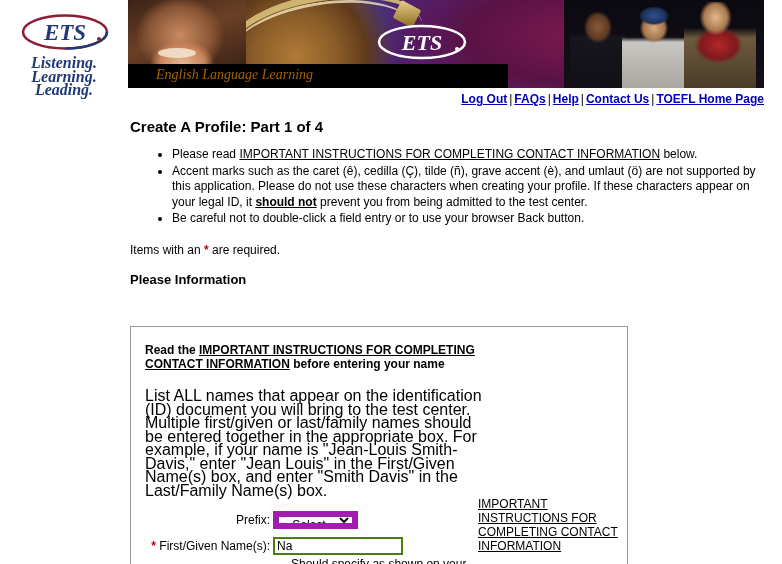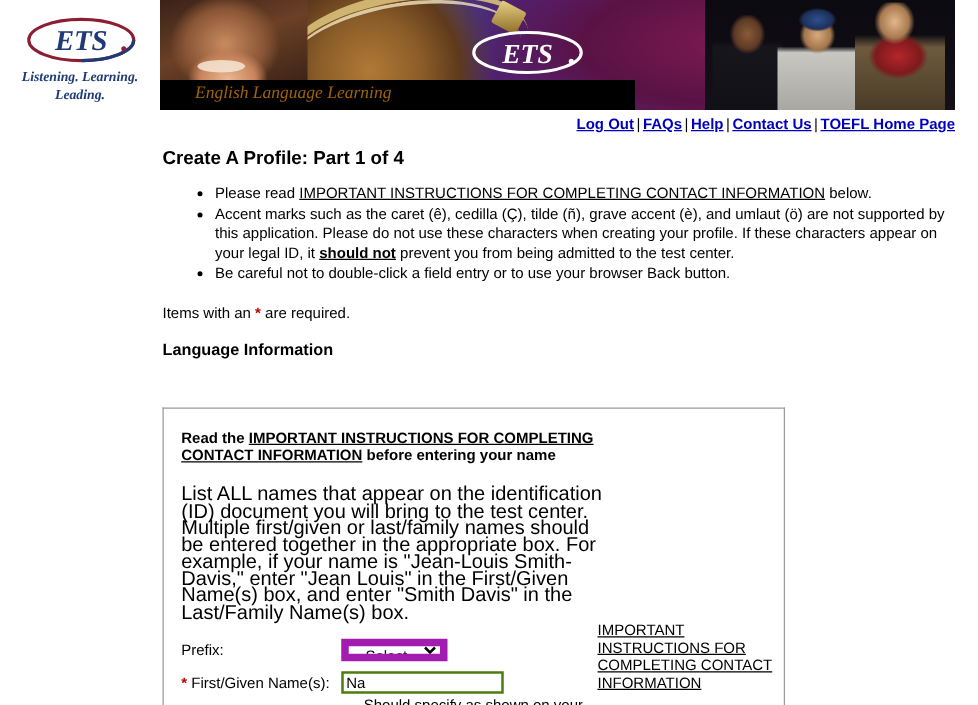--- a/index.html
+++ b/index.html
@@ -31,21 +31,21 @@
     width: 90px; height: 42px;
   }
   #ets-tagline {
     position: absolute;
     left: 4px; top: 56px;
     width: 120px;
     text-align: center;
     font-family: "Liberation Serif", serif;
     font-style: italic;
     font-weight: bold;
-    font-size: 11px;
+    font-size: 16px;
     line-height: 13.5px;
     color: #1f3a77;
   }
 
   
   #banner {
     position: absolute;
     left: 128px; top: 0;
     width: 636px; height: 88px;
     overflow: hidden;
@@ -244,21 +244,21 @@
     max-width: 340px;
   }
 
   .form-row {
     display: flex;
     align-items: center;
     margin-bottom: 8px;
   }
   .form-label {
     width: 128px;
-    text-align: left;
+    text-align: right;
     font-size: 12px;
     color: #000;
     padding-right: 3px;
     white-space: nowrap;
   }
   select.field {
     font-family: "Liberation Sans", sans-serif;
     font-size: 12px;
     height: 18px;
     padding: 0 2px;
@@ -346,21 +346,21 @@
   <h1 id="page-title">Create A Profile: Part 1 of 4</h1>
 
   <ul id="intro-list">
     <li><span>Please read </span><a href="#">IMPORTANT INSTRUCTIONS FOR COMPLETING CONTACT INFORMATION</a><span> below.</span></li>
     <li><span>Accent marks such as the caret (ê), cedilla (Ç), tilde (ñ), grave accent (è), and umlaut (ö) are not supported by this application. Please do not use these characters when creating your profile. If these characters appear on your legal ID, it </span><b>should not</b><span> prevent you from being admitted to the test center.</span></li>
     <li>Be careful not to double-click a field entry or to use your browser Back button.</li>
   </ul>
 
   <p id="required-note"><span>Items with an </span><span class="req-star">*</span><span> are required.</span></p>
 
-  <h2 id="section-heading">Language Information</h2>
+  <h2 id="section-heading">Please Information</h2>
 </div>
 
 <div id="contact-box">
   <div id="box-inner">
 
     <p id="read-instructions"><span>Read the </span><a href="#">IMPORTANT INSTRUCTIONS FOR COMPLETING CONTACT INFORMATION</a><span> before entering your name</span></p>
 
     <p id="names-help">List ALL names that appear on the identification (ID) document you will bring to the test center. Multiple first/given or last/family names should be entered together in the appropriate box. For example, if your name is "Jean-Louis Smith-Davis," enter "Jean Louis" in the First/Given Name(s) box, and enter "Smith Davis" in the Last/Family Name(s) box.</p>
 
     <div class="form-row">

